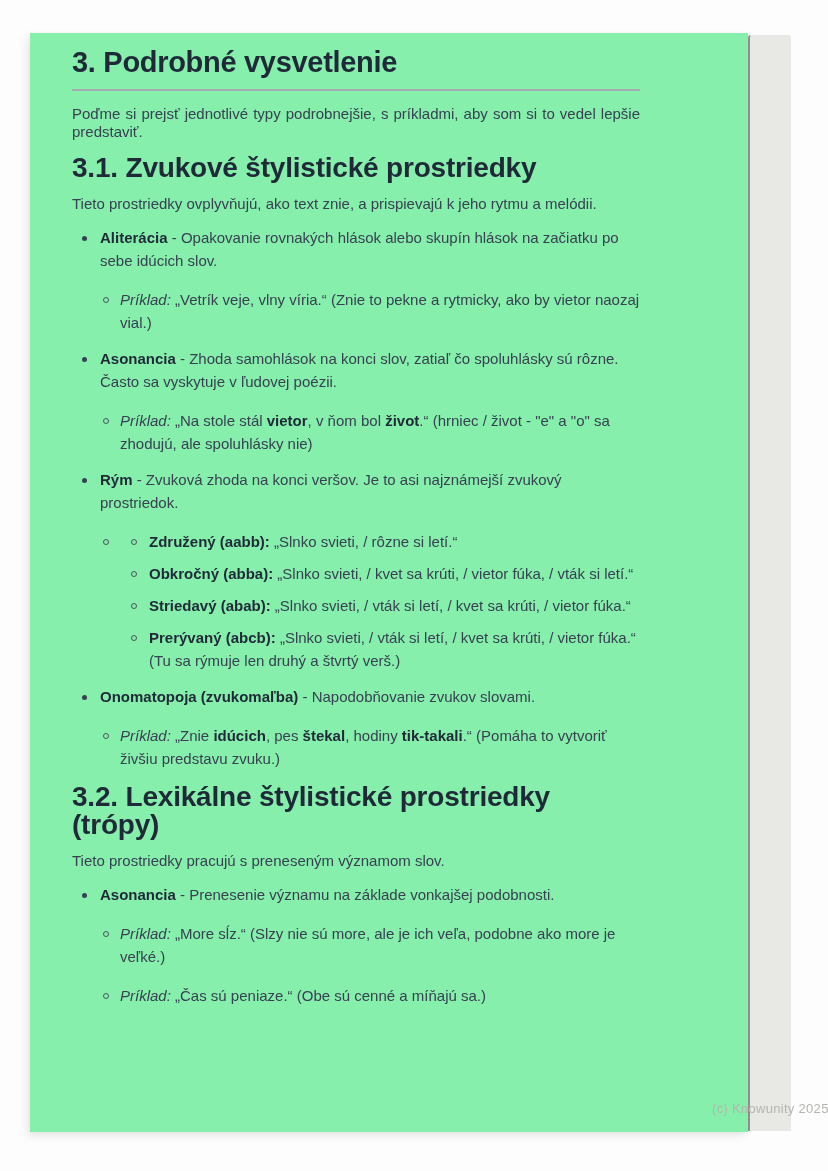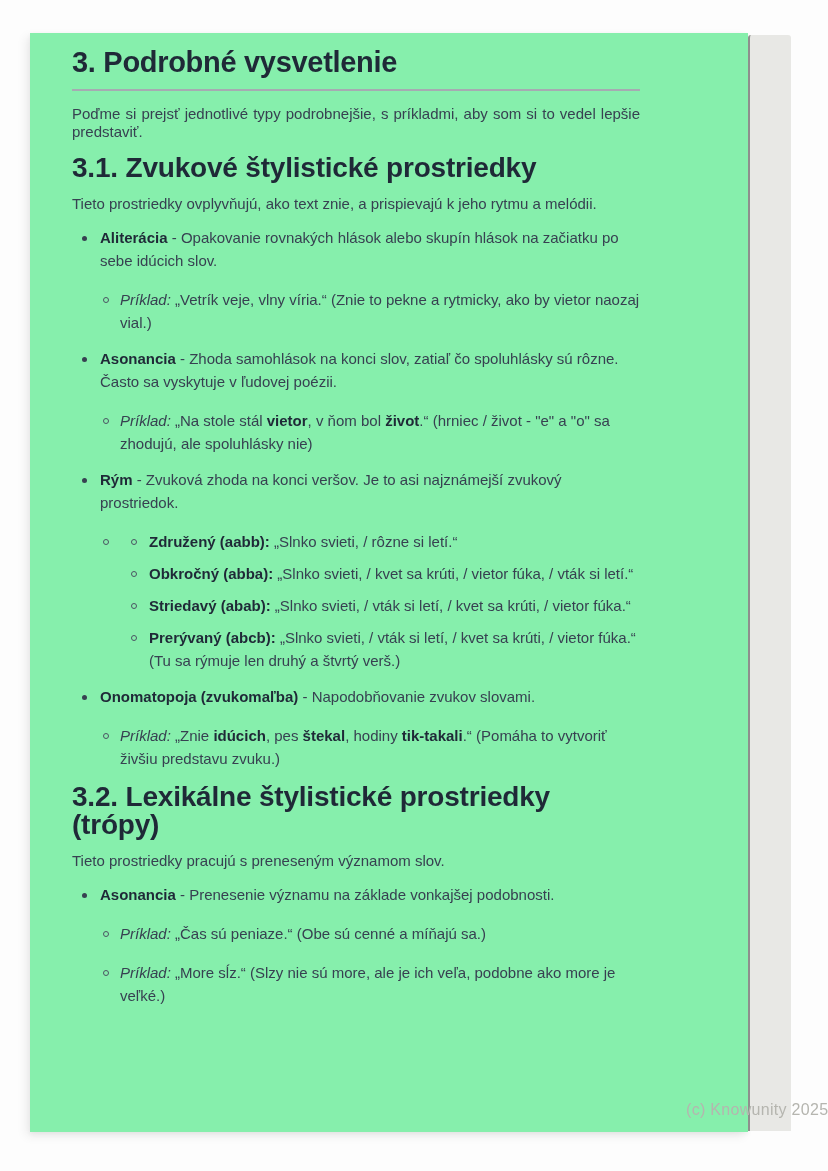--- a/index.html
+++ b/index.html
@@ -13,22 +13,22 @@
     background:#86efac;
     box-shadow:-4px 4px 10px rgba(0,0,0,0.07), 0 2px 5px rgba(0,0,0,0.05);
     padding:12px 108px 0 42px; box-sizing:border-box; overflow:hidden;
   }
   .edge-strip {
     position:absolute; left:748px; top:35px; width:41px; height:1096px;
     background:#e8e8e5; border-left:2px solid #8f8f8d;
     border-radius:3px 3px 0 0;
   }
   .watermark {
-    position:absolute; left:686px; top:1101px; z-index:5;
-    font-size:16px; color:#b5b5af; letter-spacing:0.3px; white-space:nowrap;
+    position:absolute; left:712px; top:1101px; z-index:5;
+    font-size:13px; color:#b5b5af; letter-spacing:0.3px; white-space:nowrap;
   }
   h1.doc-title {
     font-size:29px; line-height:34px; font-weight:700; color:#1f2937;
     letter-spacing:-0.3px; margin:0 0 10px;
   }
   hr.title-rule { border:0; border-top:2px solid #a6abb2; margin:0 0 14px; }
   .para {
     font-size:15px; line-height:18px; color:#374151;
     text-align:justify; margin:0 0 13px;
   }
@@ -128,24 +128,24 @@
     </ul>
 
     <h2 class="sec-heading">3.2. Lexikálne štylistické prostriedky (trópy)</h2>
     <p class="para">Tieto prostriedky pracujú s preneseným významom slov.</p>
 
     <ul class="l1">
       <li>
         <div class="line"><span class="seg-bold">Asonancia</span><span> - Prenesenie významu na základe vonkajšej podobnosti.</span></div>
         <ul class="l2">
           <li>
-            <div class="line"><span class="seg-italic">Príklad:</span><span> „Čas sú peniaze.“ (Obe sú cenné a míňajú sa.)</span></div>
+            <div class="line"><span class="seg-italic">Príklad:</span><span> „More sĺz.“ (Slzy nie sú more, ale je ich veľa, podobne ako more je veľké.)</span></div>
           </li>
           <li>
-            <div class="line"><span class="seg-italic">Príklad:</span><span> „More sĺz.“ (Slzy nie sú more, ale je ich veľa, podobne ako more je veľké.)</span></div>
+            <div class="line"><span class="seg-italic">Príklad:</span><span> „Čas sú peniaze.“ (Obe sú cenné a míňajú sa.)</span></div>
           </li>
         </ul>
       </li>
     </ul>
 
   </div>
 
   <div class="edge-strip"></div>
 
   <div class="watermark">(c) Knowunity 2025</div>

